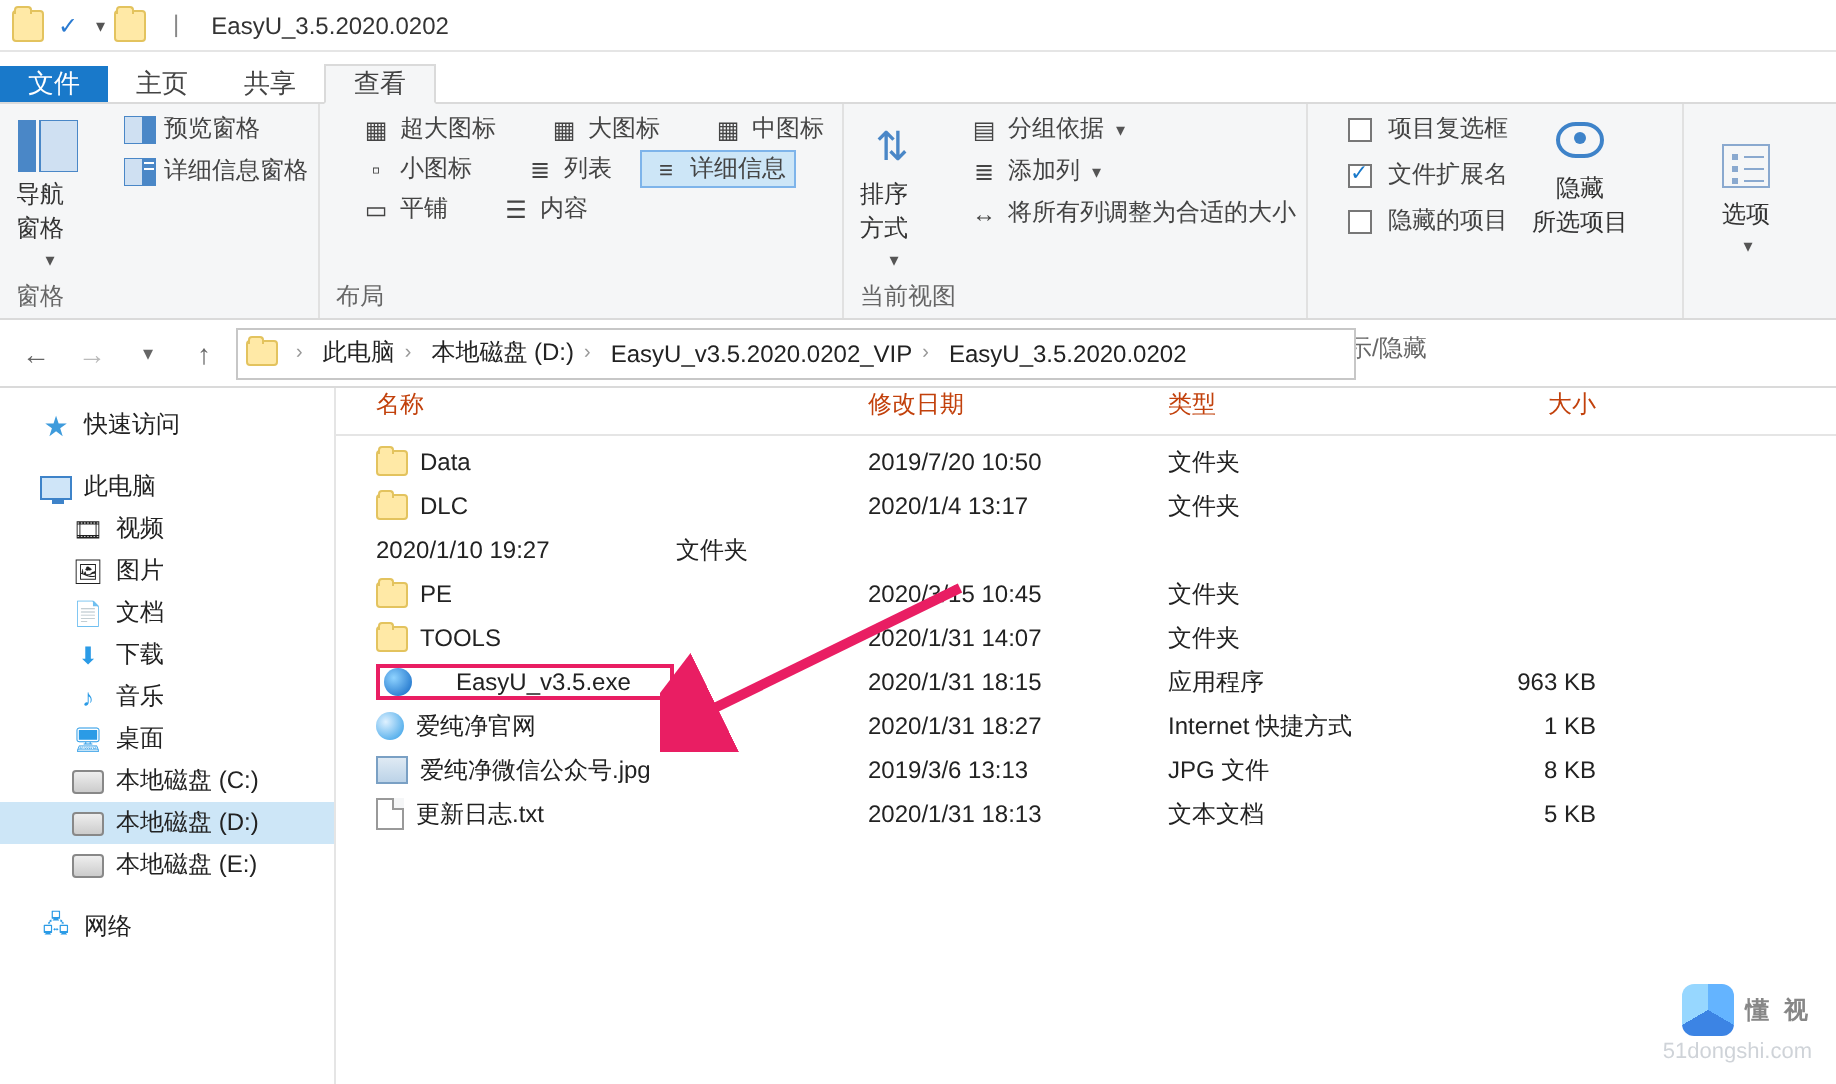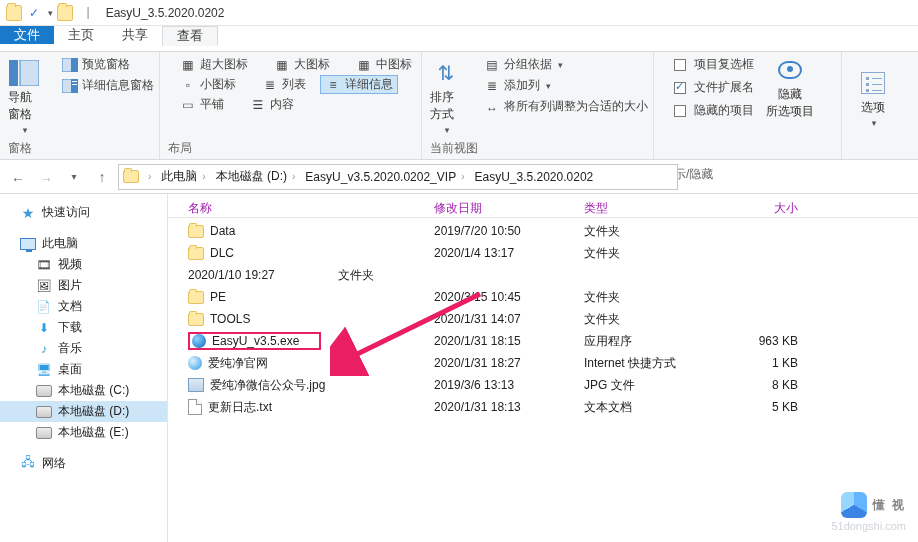--- a/index.html
+++ b/index.html
@@ -32,21 +32,21 @@
   .titlebar .folder16 {
     width:16px;height:16px;background:#ffe9a6;border:1px solid #e3c35e;border-radius:2px;position:relative;
   }
   .titlebar .folder16:before{content:"";position:absolute;top:-3px;left:0;width:7px;height:3px;background:#ffe9a6;border:1px solid #e3c35e;border-bottom:none;border-radius:2px 2px 0 0;}
   .titlebar .window-title { margin-left: 2px; color:#333; }
   .caret-down { margin-left:2px; font-size:9px; color:#555; }
 
   
   .tabs {
     display: flex;
-    align-items: flex-start;
+    align-items: flex-end;
     height: 26px;
     background: #fff;
     border-bottom: 1px solid #dadada;
   }
   .tabs .tab {
     padding: 0 14px;
     display: flex; align-items: center;
     font-size: 13px;
     color: #444;
     cursor: default;
@@ -152,38 +152,38 @@
   .sidebar .node.selected{background:#cde6f7;}
   .sidebar .node .ico{width:16px;height:16px;display:inline-flex;align-items:center;justify-content:center;}
   .sidebar .gap{height:10px;}
 
   .content {
     flex:1;
     display:flex;flex-direction:column;
     overflow:auto;
   }
   .col-headers{
-    display:flex;align-items:flex-end;
+    display:flex;align-items:flex-start;
     height:24px;border-bottom:1px solid #e5e5e5;
-    color:#a21caf;
+    color:#c2410c;
     padding-left:14px;
   }
   .col-headers .col{padding:0 6px;}
   .c-name{width:246px;}
   .c-date{width:150px;}
   .c-type{width:136px;}
   .c-size{width:90px;text-align:right;}
   .filelist{padding:2px 0;}
   .row{
     display:flex;align-items:center;
     height:22px;padding-left:14px;color:#222;
   }
   .row .cell{padding:0 6px;white-space:nowrap;overflow:hidden;text-overflow:ellipsis;}
   .row .name-wrap{display:flex;align-items:center;gap:6px;width:246px;padding:0 6px;}
-  .row.highlight .name-box{border:2px solid #e91e63;padding:0 20px 0 2px;display:inline-flex;align-items:center;gap:6px;}
+  .row.highlight .name-box{border:2px solid #e91e63;padding:0 20px 0 2px;display:inline-flex;align-items:center;gap:22px;}
   .txt-icon{width:14px;height:16px;border:1px solid #999;background:#fff;position:relative;}
   .txt-icon:before{content:"";position:absolute;right:-1px;top:-1px;width:5px;height:5px;background:#f5f6f7;border-left:1px solid #999;border-bottom:1px solid #999;}
   .img-icon{width:16px;height:14px;border:1px solid #7aa0c4;background:linear-gradient(#dfeaf4,#bcd3e8);}
   .exe-icon{width:14px;height:14px;border-radius:50%;background:radial-gradient(circle at 35% 35%, #8fd3ff, #0b63c2);}
   .net-icon{width:14px;height:14px;border-radius:50%;background:radial-gradient(circle at 35% 35%, #dff1ff, #2b9be6);position:relative;}
 
   
   .anno-arrow{
     position:absolute;
     left:330px; top:286px;

